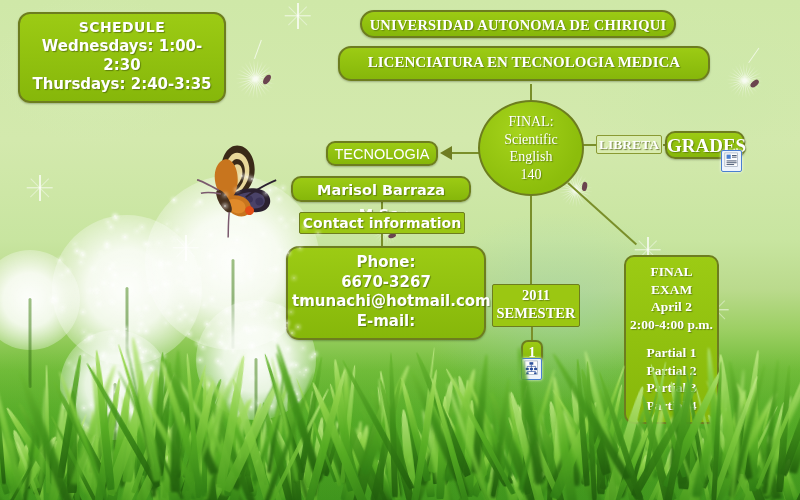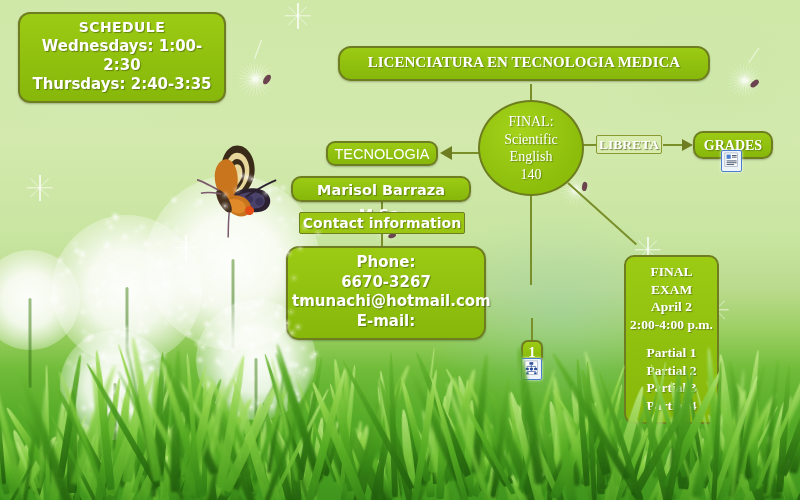--- a/index.html
+++ b/index.html
@@ -71,21 +71,21 @@
     font-family:"Liberation Serif", serif;font-size:14px;line-height:1.25;
     text-shadow:1px 1px 1px rgba(60,80,10,.5);}
   #instructor{left:326px;top:141px;width:112px;height:25px;line-height:23px;font-size:14.5px;
     font-family:"Liberation Sans", sans-serif;font-weight:normal;border-radius:9px;}
   #teacher{left:291px;top:176px;width:180px;height:26px;line-height:24px;font-size:14.5px;border-radius:10px;}
   #contact{left:299px;top:212px;width:166px;height:22px;line-height:20px;font-size:14px;}
   #phone{left:286px;top:246px;width:200px;padding:5px 4px 7px;font-size:15px;line-height:1.3;border-radius:13px;}
   #libreta{left:596px;top:135px;width:66px;height:19px;line-height:17px;font-size:13.5px;
     font-family:"Liberation Serif", serif;font-weight:bold;
     text-shadow:1px 1px 1px rgba(80,95,25,.75);}
-  #grades{left:693px;top:131px;width:80px;height:28px;line-height:26px;font-size:14px;border-radius:10px;}
+  #grades{left:665px;top:131px;width:80px;height:28px;line-height:26px;font-size:19px;border-radius:10px;}
   #gradeIcon{left:721px;top:150px;}
   #semester{left:492px;top:284px;width:88px;padding:2px 2px 4px;font-size:14.5px;line-height:1.22;
     font-family:"Liberation Serif", serif;font-weight:bold;background:#9bc712;border:1px solid #6d7d1f;
     border-radius:2px;text-shadow:1px 1px 1px rgba(60,80,10,.5);}
   #one{left:521px;top:340px;width:22px;height:24px;line-height:22px;font-size:14px;border-radius:7px;
     font-family:"Liberation Serif", serif;font-weight:bold;}
   #oneIcon{left:521px;top:358px;}
   #final{left:624px;top:255px;width:95px;padding:6px 4px 8px;font-size:13.5px;line-height:1.3;
     font-family:"Liberation Serif", serif;font-weight:bold;border-radius:10px;
     background:linear-gradient(#9ccb14,#86b70a);border:2px solid #6d7d1f;
@@ -745,20 +745,21 @@
   <div class="diag" style="left:568px;top:182px;width:92px;transform:rotate(42deg);"></div>
   <div class="conn connV" style="left:381px;top:202px;height:11px;"></div>
   <div class="conn connV" style="left:381px;top:234px;height:12px;"></div>
 
   <div class="node rounded sans" id="schedule">
     <div class="ttl">SCHEDULE</div>
     <div>Wednesdays: 1:00-2:30</div>
     <div>Thursdays: 2:40-3:35</div>
   </div>
 
+  <div class="node rounded serif" id="uni">UNIVERSIDAD AUTONOMA DE CHIRIQUI</div>
 
   <div class="node rounded serif" id="fac">
     <div>LICENCIATURA EN TECNOLOGIA MEDICA</div>
   </div>
 
   <div class="node" id="course">
     <div>
       <div>FINAL:</div>
       <div>Scientific</div>
       <div>English</div>
@@ -785,20 +786,24 @@
       <rect x="1" y="1" width="15" height="16" fill="#fdfdfd" stroke="#9aa8bb" stroke-width="0.8"></rect>
       <rect x="3" y="3" width="5" height="5" fill="#4a7fd0"></rect>
       <rect x="9.5" y="3.5" width="5.5" height="1" fill="#2d3f5c"></rect>
       <rect x="9.5" y="5.5" width="5.5" height="1" fill="#2d3f5c"></rect>
       <rect x="3" y="10" width="12" height="1" fill="#2d3f5c"></rect>
       <rect x="3" y="12.2" width="12" height="1" fill="#2d3f5c"></rect>
       <rect x="3" y="14.4" width="9" height="1" fill="#2d3f5c"></rect>
     </svg>
   </div>
 
+  <div class="node" id="semester">
+    <div>2011</div>
+    <div>SEMESTER</div>
+  </div>
 
   <div class="node rounded" id="one">1</div>
 
   <div class="miniicon" id="oneIcon">
     <svg viewBox="0 0 19 20" width="16" height="17" style="display:block;margin:0.5px auto;">
       <rect x="1" y="1" width="15" height="16" fill="#fdfdfd" stroke="#9aa8bb" stroke-width="0.8"></rect>
       <rect x="6.5" y="2.5" width="4.5" height="3" fill="#2a4f9b"></rect>
       <path d="M8.75 5.5 v2 M3.8 7.5 h10 M3.8 7.5 v1.8 M8.75 7.5 v1.8 M13.8 7.5 v1.8" stroke="#2a4f9b" stroke-width="0.8" fill="none"></path>
       <rect x="2" y="9.3" width="3.6" height="2.6" fill="#2a4f9b"></rect>
       <rect x="7" y="9.3" width="3.6" height="2.6" fill="#2a4f9b"></rect>

